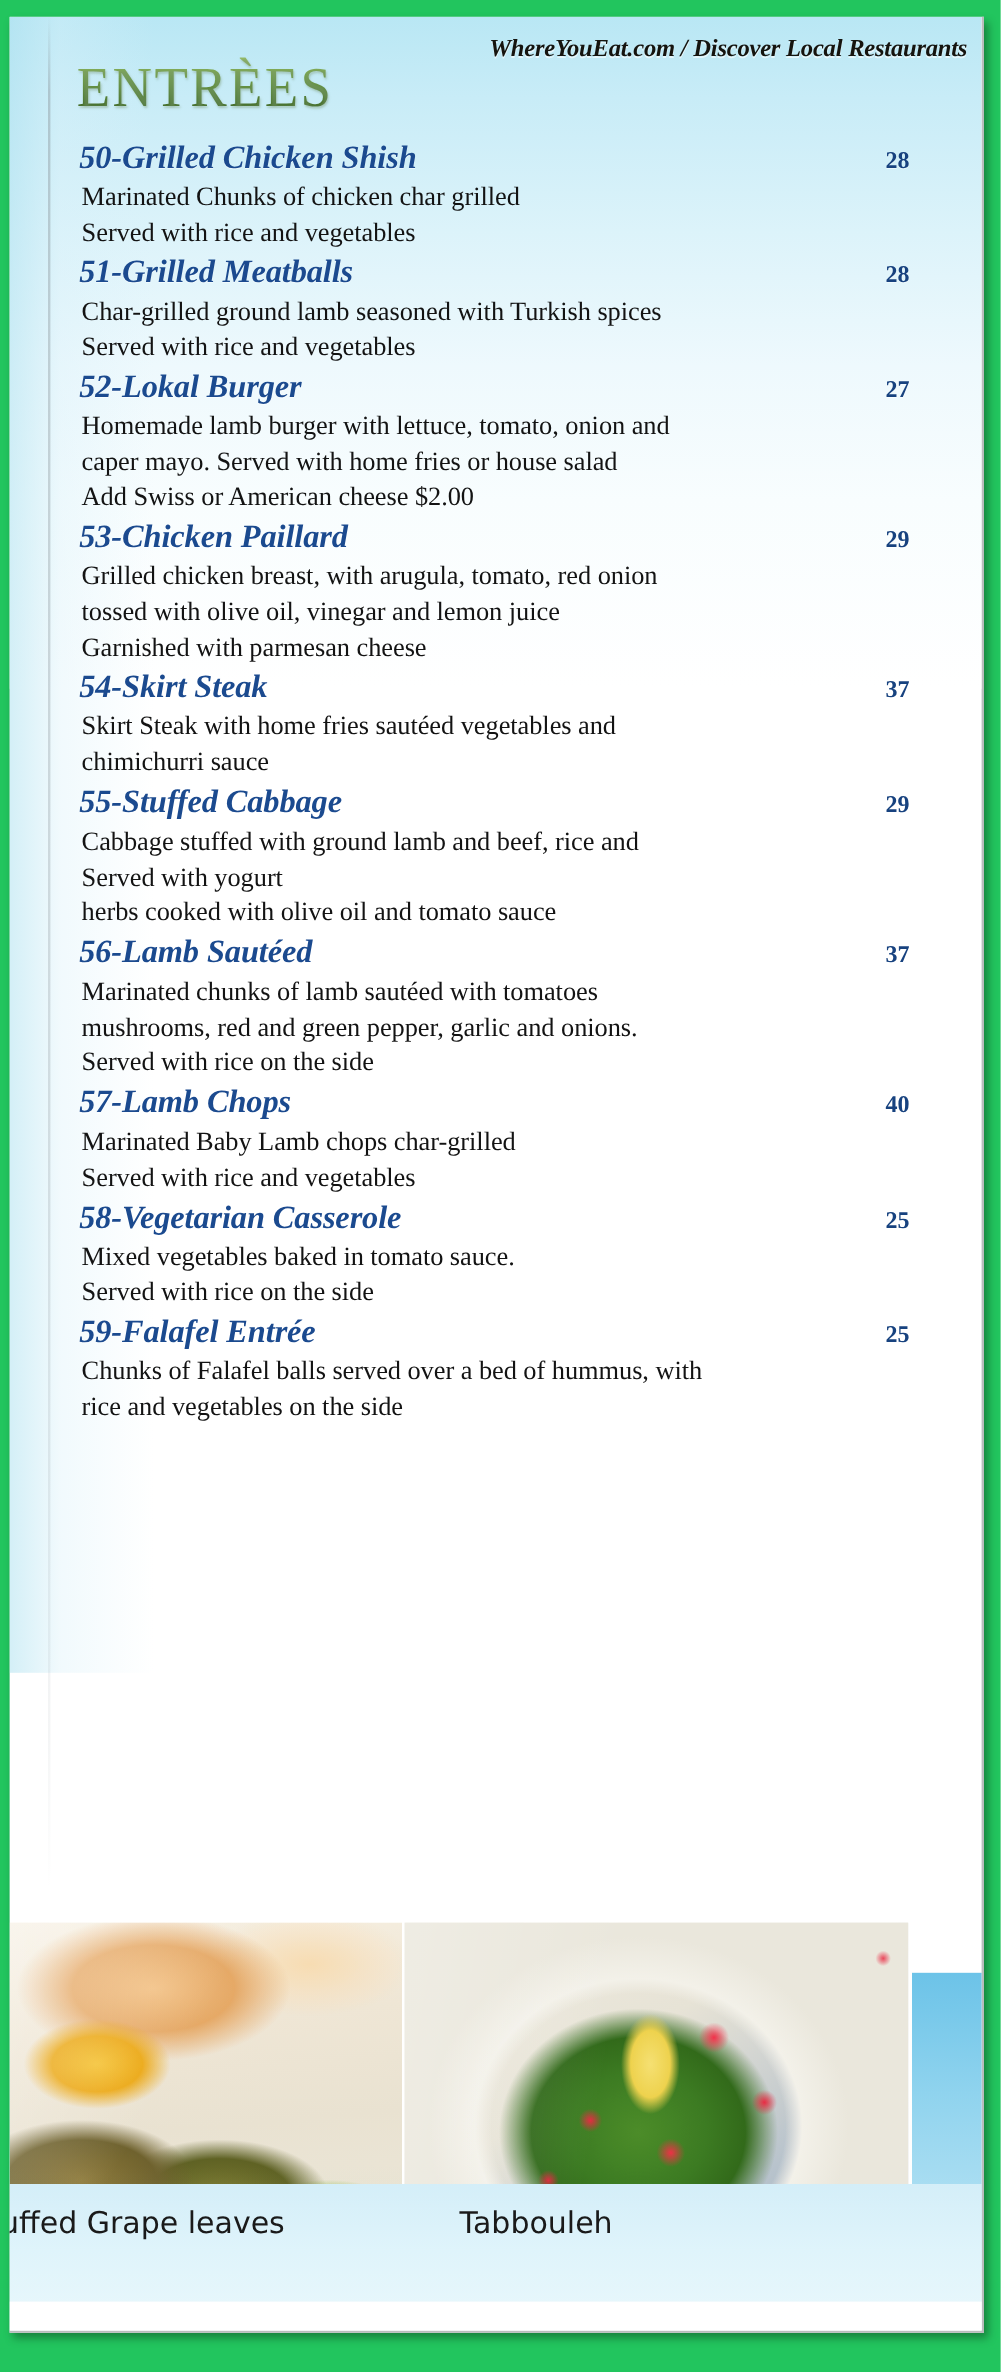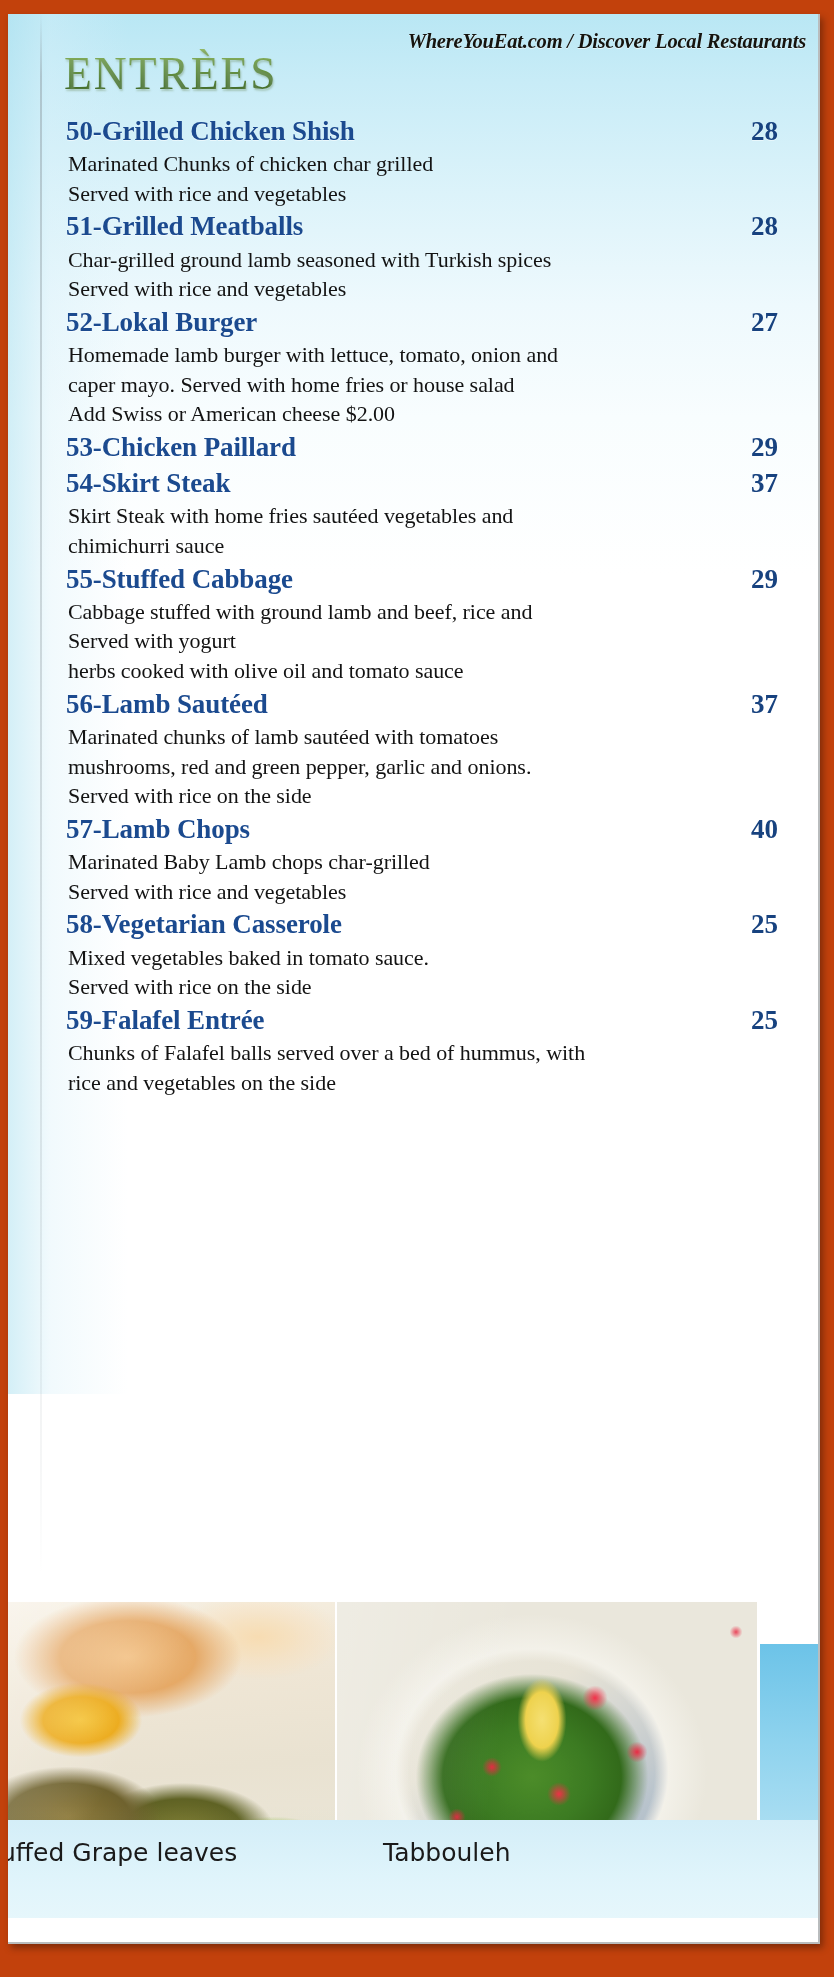--- a/index.html
+++ b/index.html
@@ -10,21 +10,21 @@
     background: #ffffff;
     font-family: "Liberation Serif", "DejaVu Serif", serif;
     overflow: hidden;
   }
 
   
   #page {
     position: relative;
     width: 834px;
     height: 1977px;
-    background: #c2410c;
+    background: #22c55e;
     overflow: hidden;
   }
 
   .scan-card {
     position: absolute;
     left: 8px;
     top: 14px;
     width: 812px;
     height: 1930px;
     background: #ffffff;
@@ -125,20 +125,21 @@
   }
 
   .item-name {
     font-family: "Liberation Serif", "DejaVu Serif", serif;
     font-weight: bold;
     font-size: 27px;
     color: #1b4a8f;
     letter-spacing: -0.1px;
     flex: 0 0 auto;
     text-shadow: 0 1px 0 rgba(255,255,255,0.55);
+    font-style: italic;
   }
 
   .leader {
     flex: 1 1 auto;
     position: relative;
     height: 1em;
     overflow: hidden;
     margin: 0 6px 0 4px;
     align-self: flex-end;
     bottom: 5px;
@@ -151,25 +152,25 @@
     font-size: 27px;
     color: #1b4a8f;
     letter-spacing: 1.6px;
     line-height: 1;
     white-space: nowrap;
   }
 
   .item-price {
     font-family: "Liberation Serif", "DejaVu Serif", serif;
     font-weight: bold;
-    font-size: 27px;
+    font-size: 20px;
     color: #17427f;
     flex: 0 0 auto;
     min-width: 40px;
-    text-align: right;
+    text-align: left;
     text-shadow: 0 1px 0 rgba(255,255,255,0.5);
   }
 
   .item-desc {
     font-family: "Liberation Serif", "DejaVu Serif", serif;
     font-size: 22px;
     color: #131313;
     line-height: 1.35;
     letter-spacing: -0.05px;
     margin-left: 2px;
@@ -327,20 +328,25 @@
             <div>caper mayo. Served with home fries or house salad</div>
             <div>Add Swiss or American cheese $2.00</div>
           </div>
         </div>
         <div class="menu-item">
           <div class="item-head">
             <span class="item-name">53-Chicken Paillard</span>
             <span class="leader"></span>
             <span class="item-price">29</span>
           </div>
+          <div class="item-desc">
+            <div>Grilled chicken breast, with arugula, tomato, red onion</div>
+            <div>tossed with olive oil, vinegar and lemon juice</div>
+            <div>Garnished with parmesan cheese</div>
+          </div>
         </div>
         <div class="menu-item">
           <div class="item-head">
             <span class="item-name">54-Skirt Steak</span>
             <span class="leader"></span>
             <span class="item-price">37</span>
           </div>
           <div class="item-desc">
             <div>Skirt Steak with home fries sautéed vegetables and</div>
             <div>chimichurri sauce</div>

